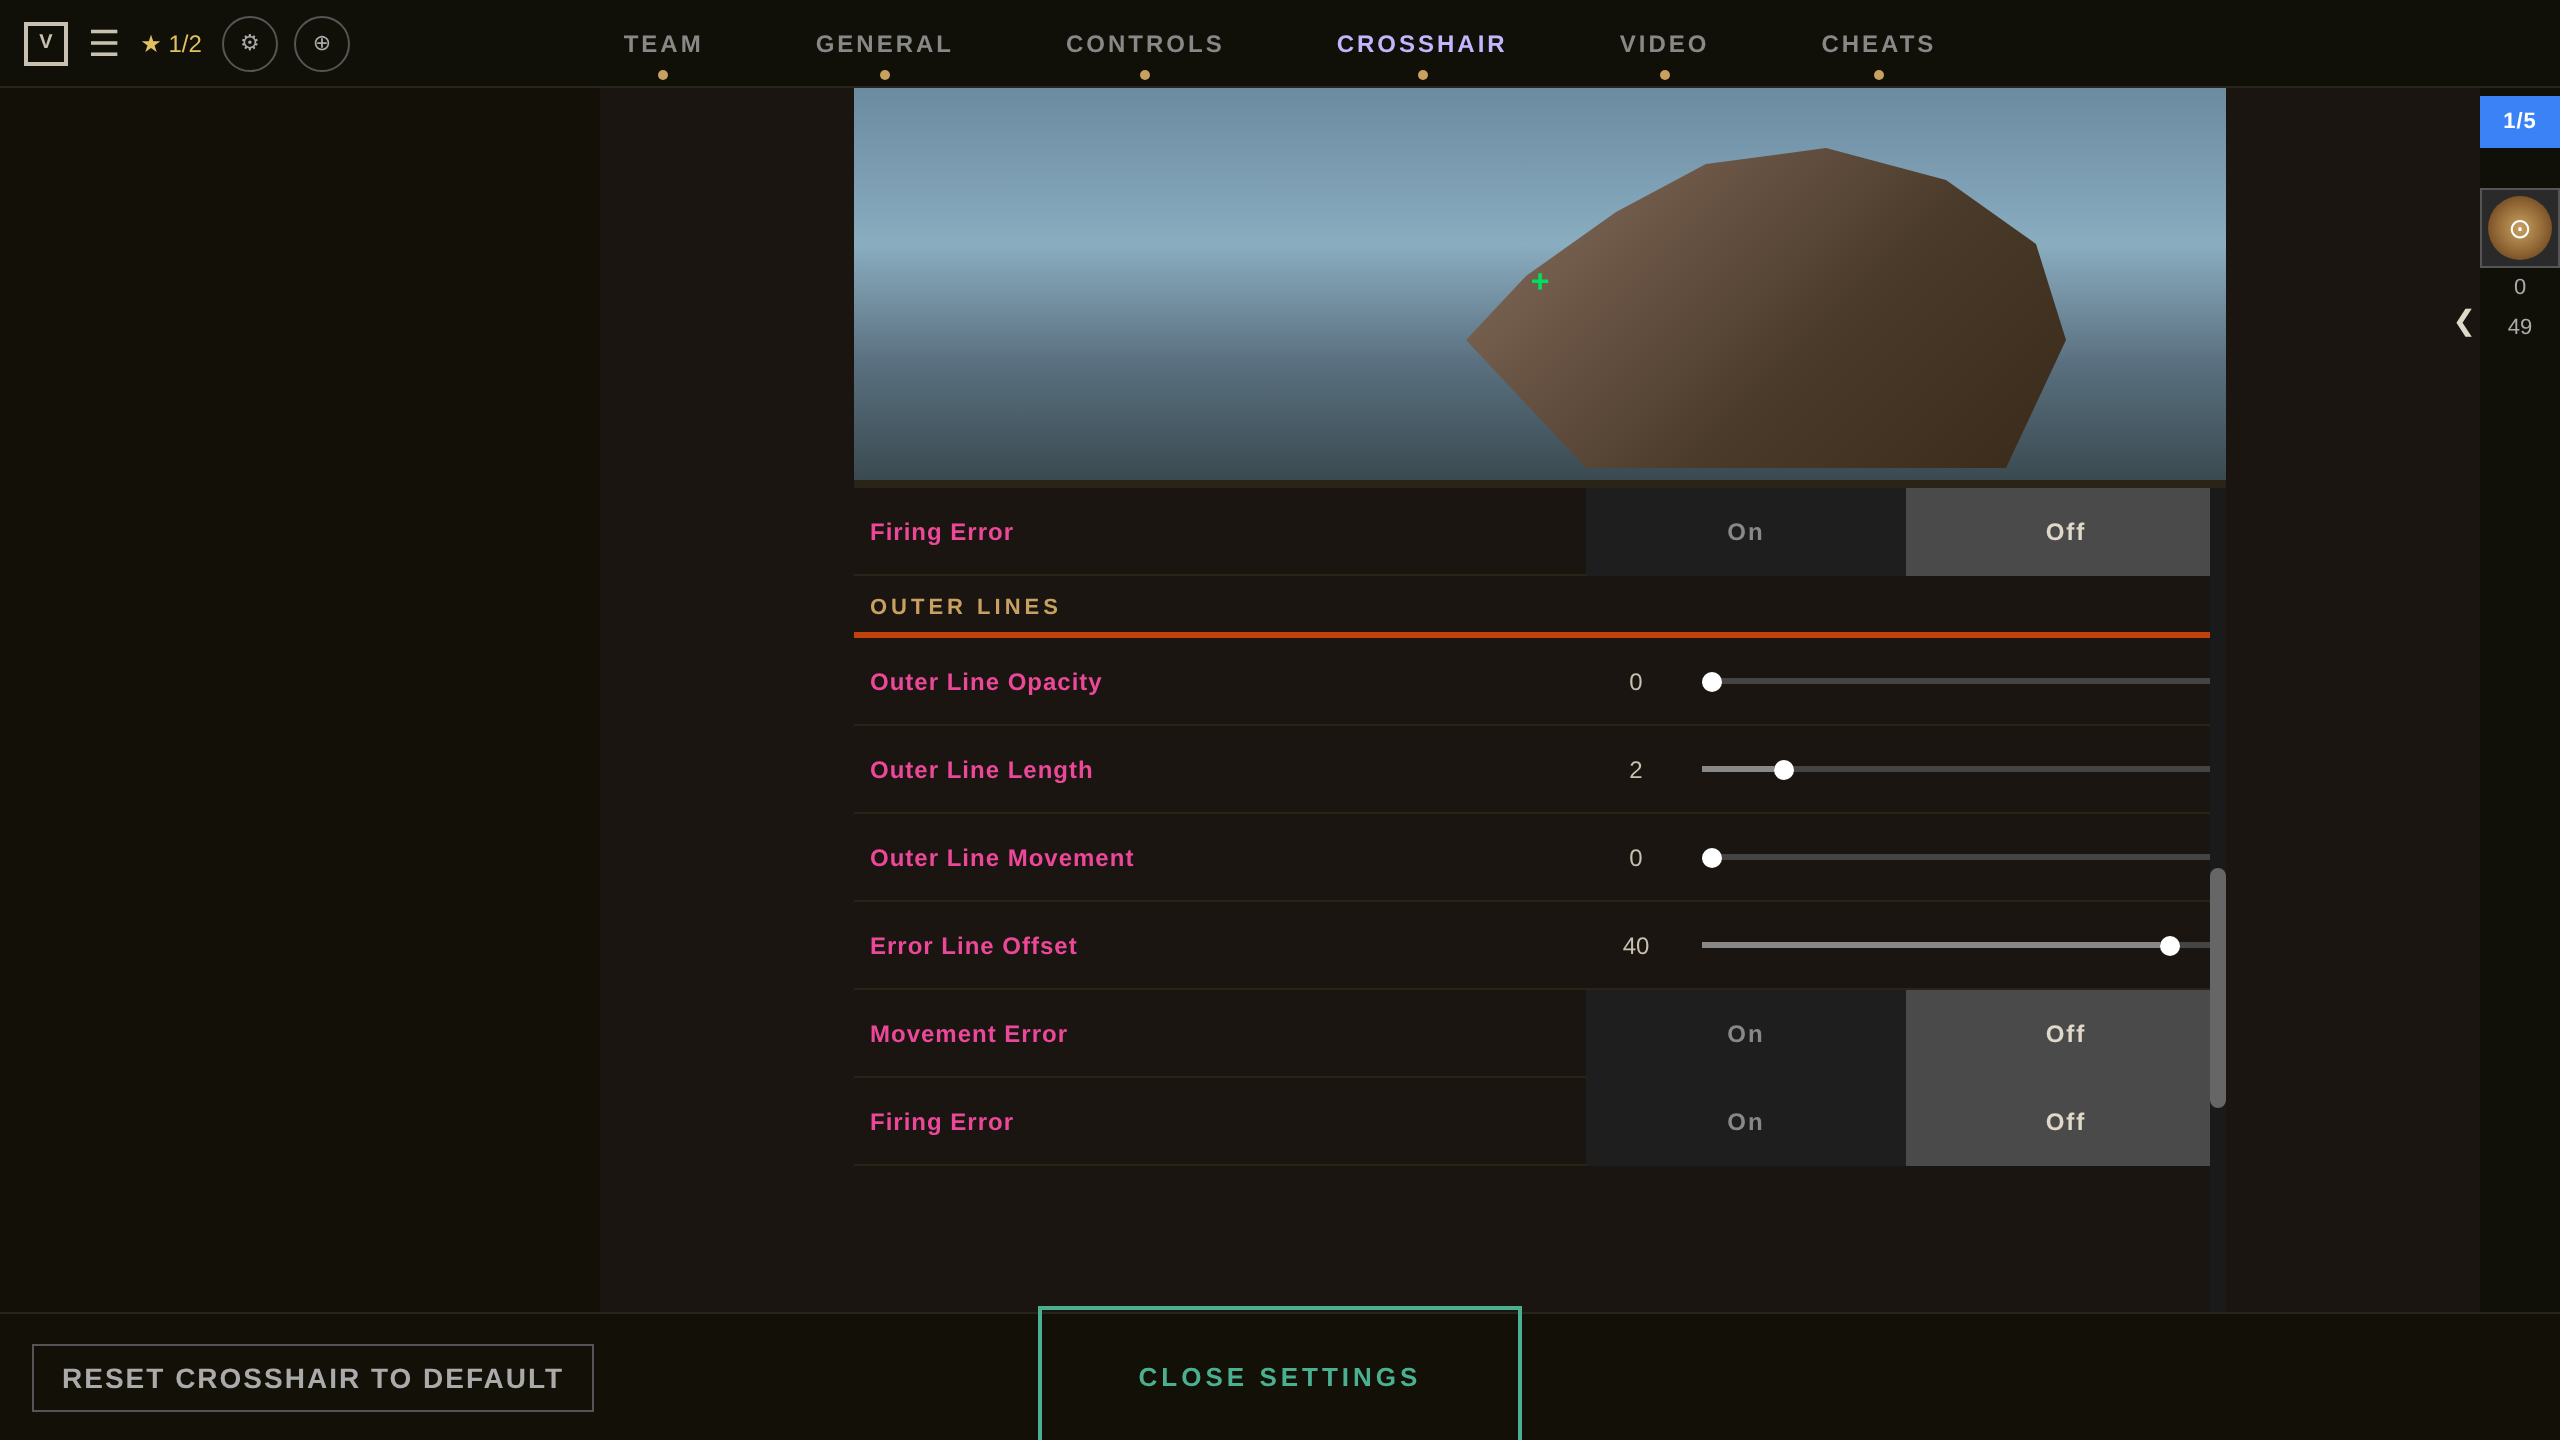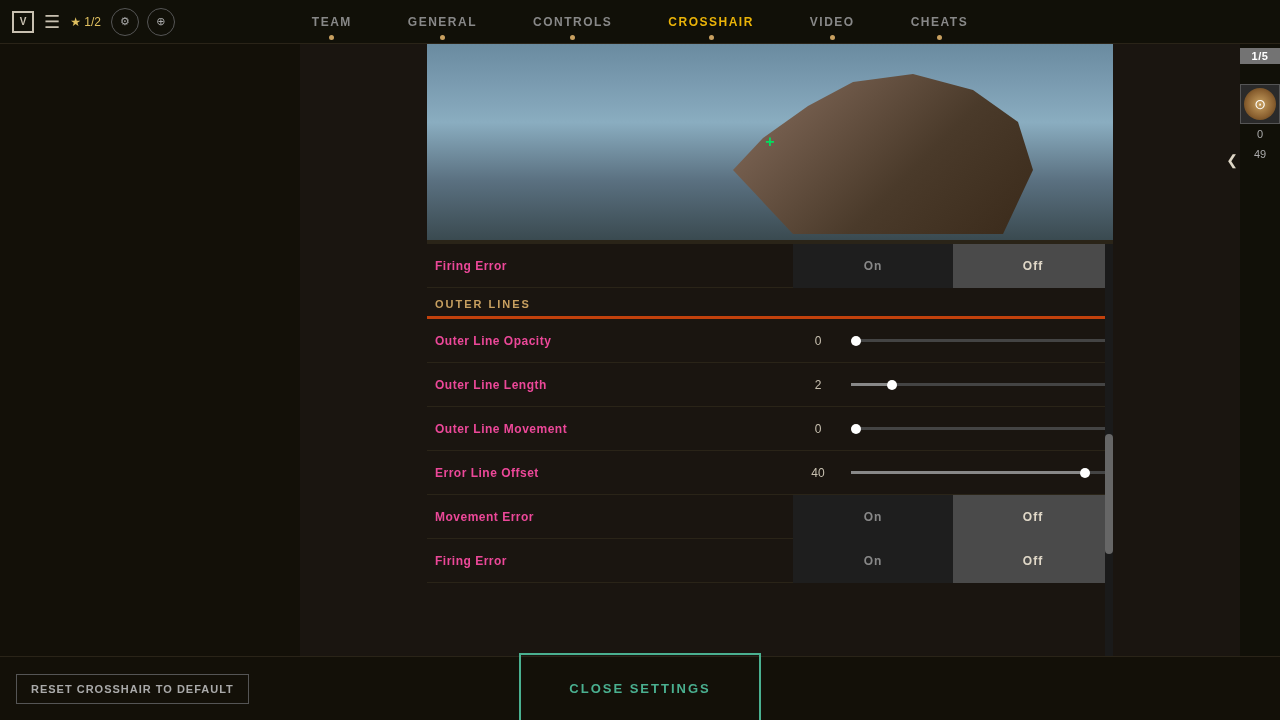--- a/index.html
+++ b/index.html
@@ -89,21 +89,21 @@
       align-items: center;
       justify-content: center;
       font-size: 12px;
       font-weight: 600;
       letter-spacing: 1.5px;
       color: #888;
       cursor: pointer;
       text-transform: uppercase;
     }
     .nav-tab.active {
-      color: #eab308;
+      color: #c4b5fd;
     }
     .nav-tab .tab-dot {
       position: absolute;
       bottom: 4px;
       width: 5px;
       height: 5px;
       border-radius: 50%;
       background: #c8a060;
     }
     .nav-tab.active .tab-dot {
@@ -309,21 +309,21 @@
       align-items: center;
       justify-content: center;
       border-top: 1px solid #2a2418;
     }
     .reset-btn {
       position: absolute;
       left: 16px;
       background: transparent;
       border: 1px solid #555;
       color: #aaa;
-      font-size: 11px;
+      font-size: 14px;
       font-weight: 600;
       letter-spacing: 1px;
       padding: 8px 14px;
       cursor: pointer;
       text-transform: uppercase;
     }
     .close-settings-btn {
       background: transparent;
       border: 2px solid #4ab090;
       color: #4ab090;
@@ -341,22 +341,22 @@
       background: #111008;
       display: flex;
       flex-direction: column;
       align-items: center;
       padding-top: 4px;
       gap: 0;
       position: relative;
     }
     .agent-counter {
       width: 40px;
-      height: 16px;
-      background: #737373;
+      height: 26px;
+      background: #3b82f6;
       display: flex;
       align-items: center;
       justify-content: center;
       font-size: 11px;
       font-weight: bold;
       color: #fff;
       letter-spacing: 0.5px;
     }
     .agent-avatar {
       width: 40px;

